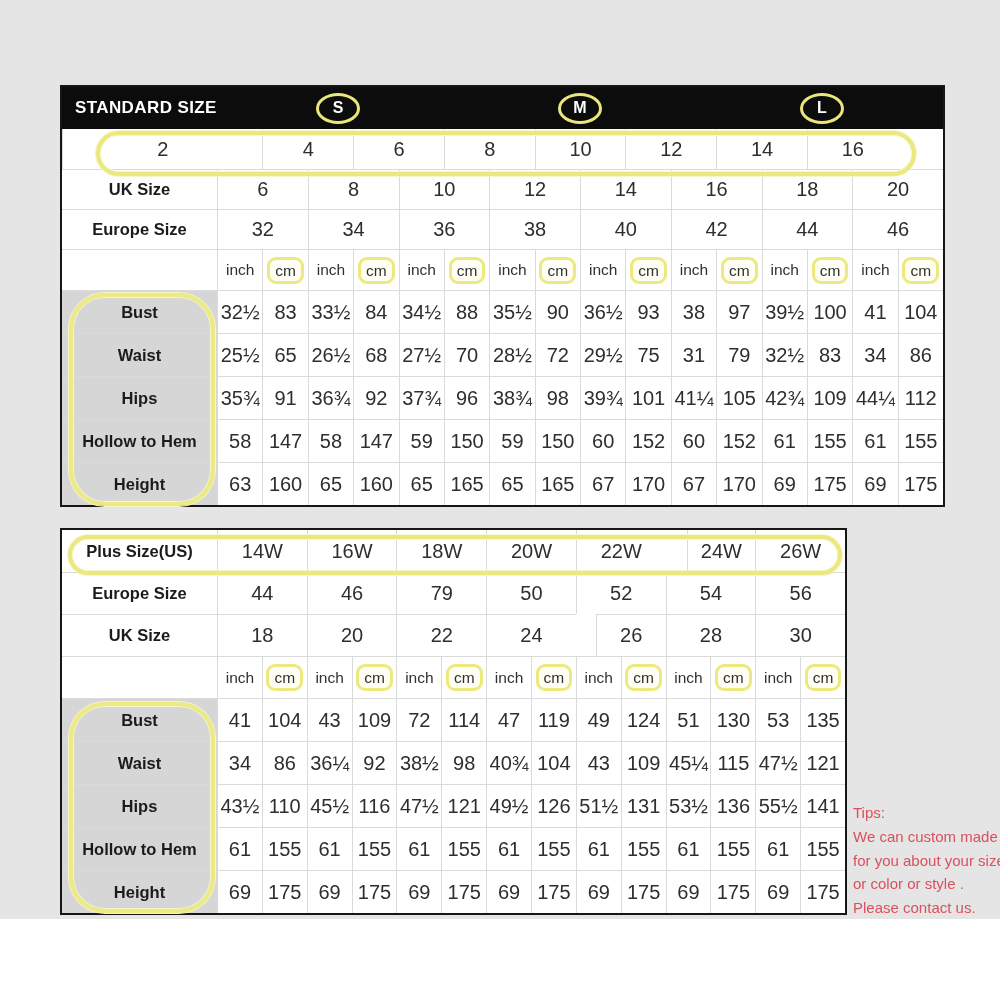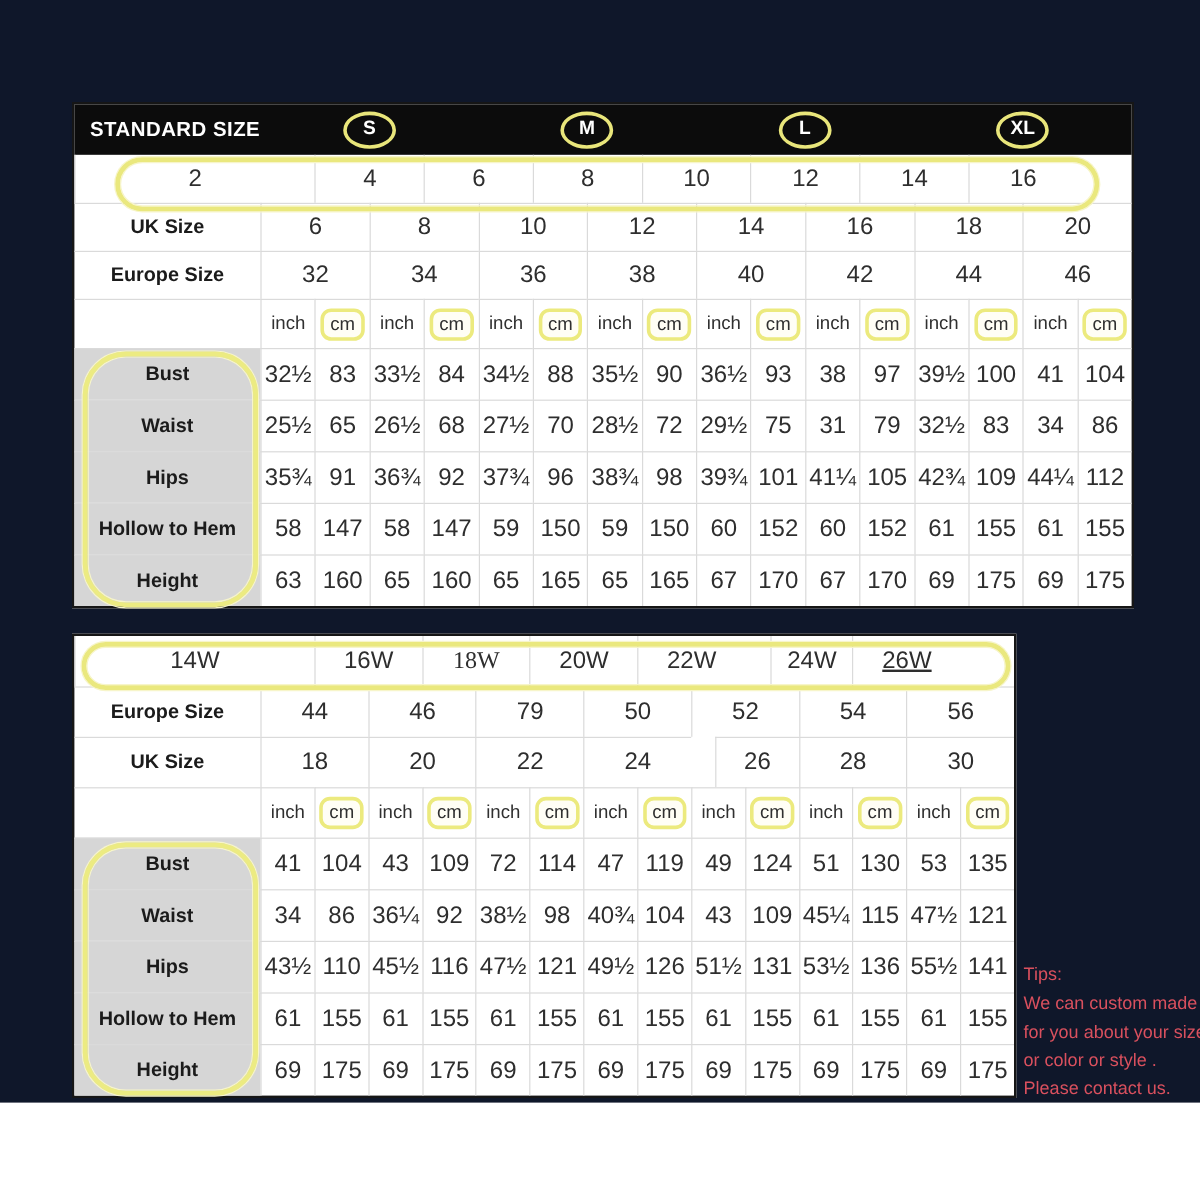--- a/index.html
+++ b/index.html
@@ -1,17 +1,17 @@
 <!DOCTYPE html>
 <html><head>
 <meta charset="utf-8">
 <style>
   html,body{margin:0;padding:0;background:#fff;}
   .page{
-    position:relative;width:1000px;height:919px;background:#0f172a;
+    position:relative;width:1000px;height:919px;background:#e5e5e5;
     font-family:"Liberation Sans", sans-serif;color:#2d2d2d;overflow:hidden;
   }
   .tbl{position:absolute;background:#ffffff;border:2px solid #161616;box-sizing:border-box;}
   .tbl.standard{left:60px;top:85px;width:885px;}
   .tbl.plus{left:60px;top:528px;width:787px;}
 
   .black-header{height:42px;background:#0c0c0c;display:flex;align-items:center;}
   .hd-title{width:155px;padding-left:13px;box-sizing:border-box;color:#ffffff;
     font-weight:bold;font-size:17px;letter-spacing:0.4px;white-space:nowrap;}
   .hd-groups{flex:1;display:flex;height:100%;}
@@ -56,23 +56,20 @@
       <div class="hd-title">STANDARD SIZE</div>
       <div class="hd-groups" id="std-letters">
           <div class="hgroup">
             <span class="hletter">S</span>
           </div>
           <div class="hgroup">
             <span class="hletter">M</span>
           </div>
           <div class="hgroup">
             <span class="hletter">L</span>
-          </div>
-          <div class="hgroup">
-            <span class="hletter">XL</span>
           </div>
         </div>
     </div>
     <div class="grid" id="std-grid">
         <div class="row" style="grid-template-columns: 155px repeat(16, 1fr); height: 40px;">
           <div class="cell" style="grid-column: span 2;">2</div>
           <div class="cell" style="grid-column: span 2;">4</div>
           <div class="cell" style="grid-column: span 2;">6</div>
           <div class="cell" style="grid-column: span 2;">8</div>
           <div class="cell" style="grid-column: span 2;">10</div>
@@ -233,27 +230,28 @@
           <div class="cell">175</div>
         </div>
       </div>
     <div class="oval us-oval"></div>
     <div class="capsule std-capsule"></div>
   </section>
 
   <section class="tbl plus">
     <div class="grid" id="plus-grid">
         <div class="row" style="grid-template-columns: 155px repeat(14, 1fr); height: 42px;">
+          <div class="cell first lbl">Plus Size(US)</div>
           <div class="cell" style="grid-column: span 2;">14W</div>
           <div class="cell" style="grid-column: span 2;">16W</div>
-          <div class="cell" style="grid-column: span 2; font-family: Liberation Serif, serif;">18W</div>
+          <div class="cell" style="grid-column: span 2;">18W</div>
           <div class="cell" style="grid-column: span 2;">20W</div>
           <div class="cell" style="grid-column: span 2;">22W</div>
           <div class="cell" style="grid-column: span 2; margin-left: 21px;">24W</div>
-          <div class="cell" style="grid-column: span 2; text-decoration: underline;">26W</div>
+          <div class="cell" style="grid-column: span 2;">26W</div>
         </div>
         <div class="row" style="grid-template-columns: 155px repeat(14, 1fr); height: 42px;">
           <div class="cell first lbl">Europe Size</div>
           <div class="cell" style="grid-column: span 2;">44</div>
           <div class="cell" style="grid-column: span 2;">46</div>
           <div class="cell" style="grid-column: span 2;">79</div>
           <div class="cell" style="grid-column: span 2; text-align: right;">50</div>
           <div class="cell" style="grid-column: span 2;">52</div>
           <div class="cell" style="grid-column: span 2;">54</div>
           <div class="cell" style="grid-column: span 2;">56</div>

